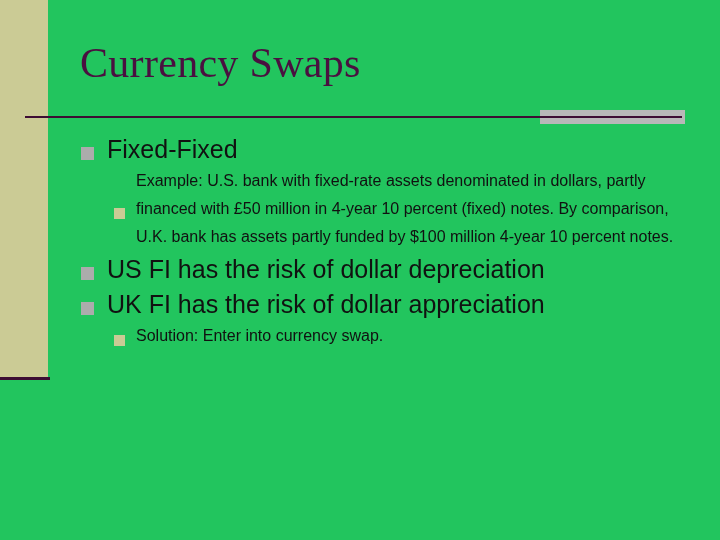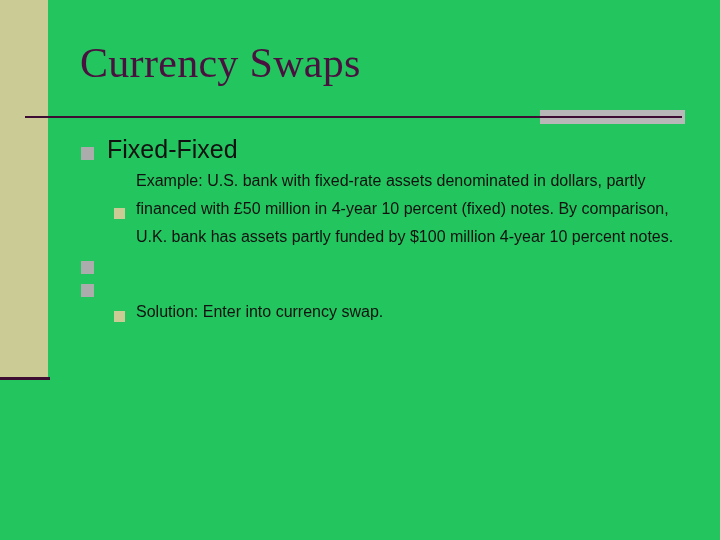--- a/index.html
+++ b/index.html
@@ -142,24 +142,26 @@
       <span class="btext">Fixed-Fixed</span>
     </div>
 
     <div class="bullet-row lvl2">
       <span class="marker"></span>
       <span class="btext">Example: U.S. bank with fixed-rate assets denominated in dollars, partly financed with £50 million in 4-year 10 percent (fixed) notes. By comparison, U.K. bank has assets partly funded by $100 million 4-year 10 percent notes.</span>
     </div>
 
     <div class="bullet-row lvl1">
       <span class="marker"></span>
+      <span class="btext">US FI has the risk of dollar depreciation</span>
     </div>
 
     <div class="bullet-row lvl1">
       <span class="marker"></span>
+      <span class="btext">UK FI has the risk of dollar appreciation</span>
     </div>
 
     <div class="bullet-row lvl2">
       <span class="marker"></span>
       <span class="btext">Solution: Enter into currency swap.</span>
     </div>
 
   </div>
 </div>
 

